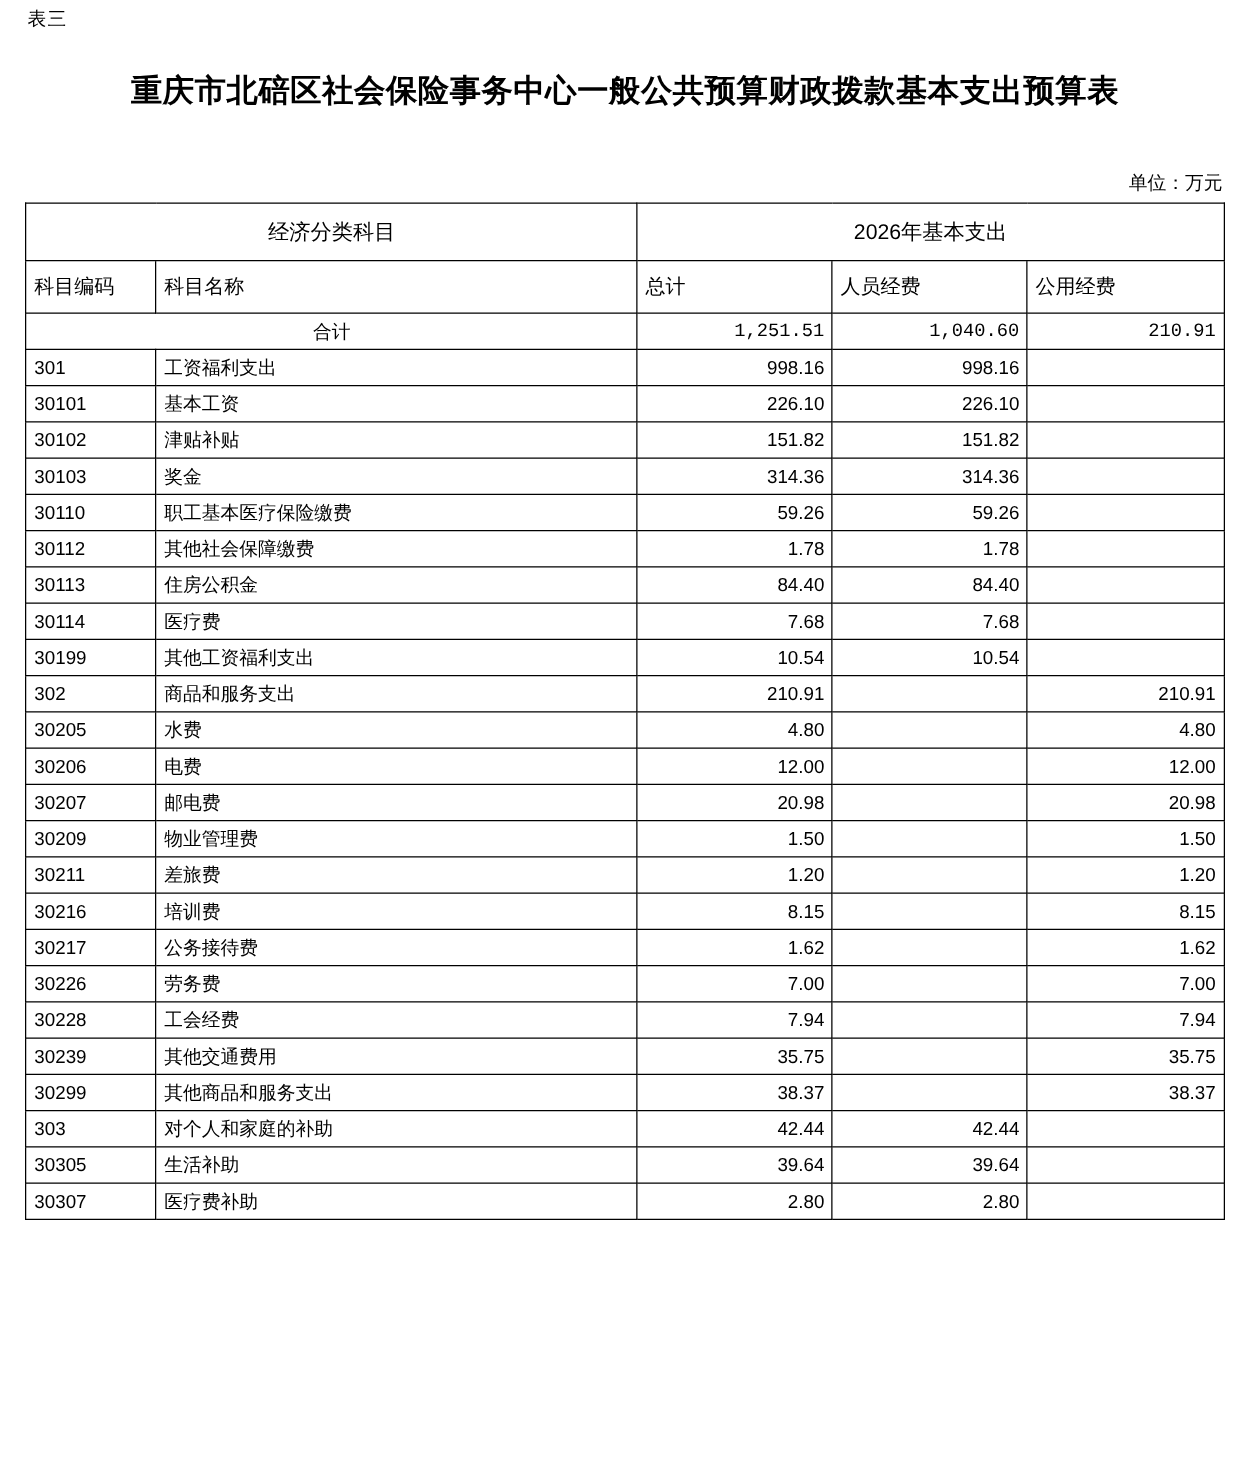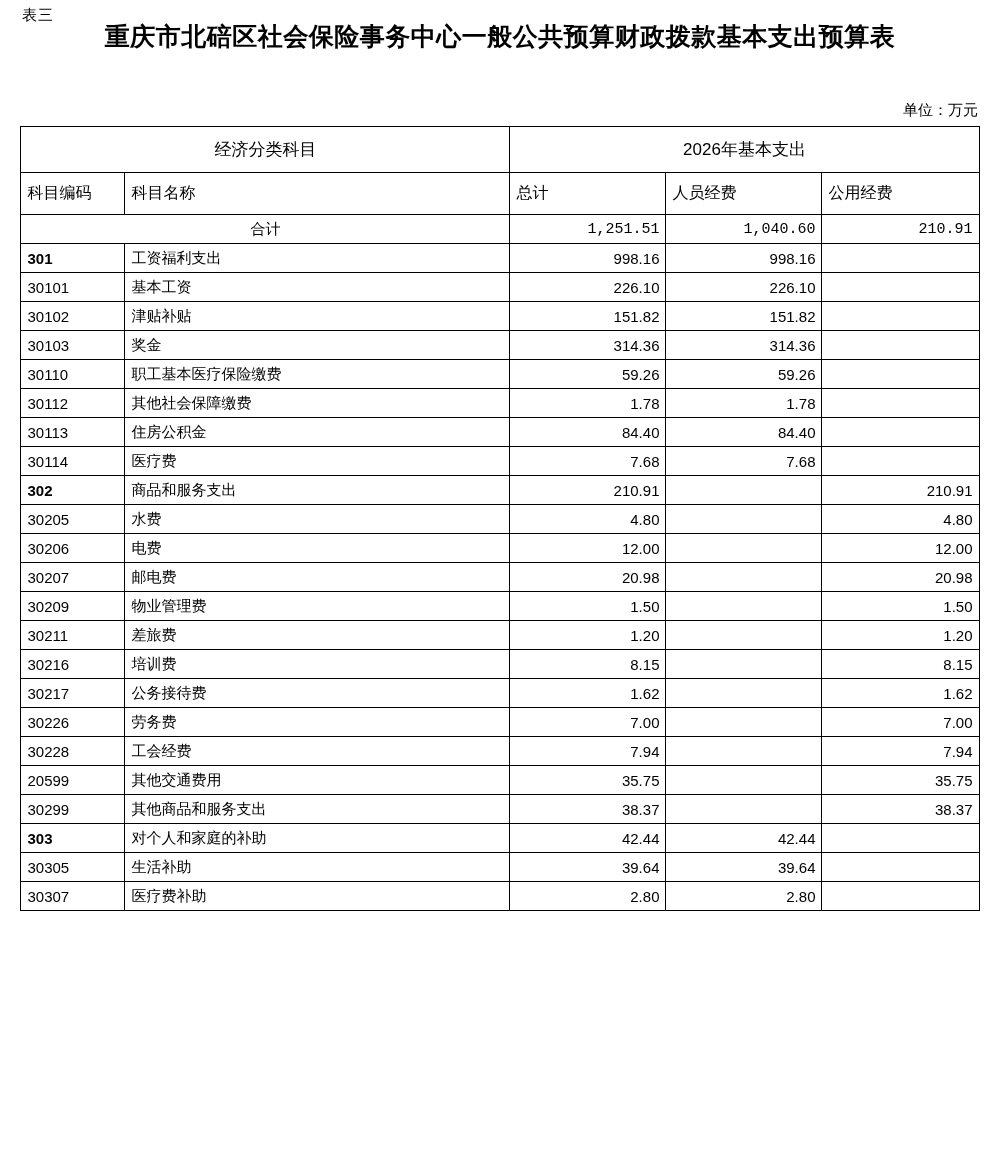--- a/index.html
+++ b/index.html
@@ -24,21 +24,21 @@
   .sheet-tag {
     position: absolute;
     top: 6px;
     left: 22px;
     font-size: 15px;
     font-family: "Liberation Serif", "DejaVu Serif", serif;
     letter-spacing: 1px;
   }
   .doc-title {
     margin: 0;
-    padding-top: 20px;
+    padding-top: 56px;
     text-align: center;
     font-size: 25px;
     font-weight: bold;
     letter-spacing: 0.5px;
     font-family: "Liberation Serif", "DejaVu Serif", serif;
   }
   .unit-line {
     text-align: right;
     font-size: 15px;
     margin: 48px 22px 6px 0;
@@ -78,21 +78,21 @@
   .total-row td {
     text-align: center;
     font-family: "Liberation Sans", "DejaVu Sans", sans-serif;
   }
   .total-row .c-num {
     text-align: right;
     font-family: "Liberation Mono", "DejaVu Sans Mono", monospace;
   }
   .lvl0 { padding-left: 8px; margin-top: 30px; }
   .lvl1 { padding-left: 24px; margin-top: 25px; }
-  .code0 { padding-left: 8px; font-weight: bold; }
+  .code0 { padding-left: 8px; }
   .code1 { padding-left: 18px; }
 </style>
 </head>
 <body>
 
 <div class="page">
 
   <div class="sheet-tag">表三</div>
 
   <h1 class="doc-title">重庆市北碚区社会保险事务中心一般公共预算财政拨款基本支出预算表</h1>
@@ -175,20 +175,27 @@
           <td class="c-num"></td>
         </tr>
         <tr>
           <td class="c-code code1">30114</td>
           <td class="c-name lvl1">医疗费</td>
           <td class="c-num">7.68</td>
           <td class="c-num">7.68</td>
           <td class="c-num"></td>
         </tr>
         <tr>
+          <td class="c-code code1">30199</td>
+          <td class="c-name lvl1">其他工资福利支出</td>
+          <td class="c-num">10.54</td>
+          <td class="c-num">10.54</td>
+          <td class="c-num"></td>
+        </tr>
+        <tr>
           <td class="c-code code0">302</td>
           <td class="c-name lvl0">商品和服务支出</td>
           <td class="c-num">210.91</td>
           <td class="c-num"></td>
           <td class="c-num">210.91</td>
         </tr>
         <tr>
           <td class="c-code code1">30205</td>
           <td class="c-name lvl1">水费</td>
           <td class="c-num">4.80</td>
@@ -245,21 +252,21 @@
           <td class="c-num">7.00</td>
         </tr>
         <tr>
           <td class="c-code code1">30228</td>
           <td class="c-name lvl1">工会经费</td>
           <td class="c-num">7.94</td>
           <td class="c-num"></td>
           <td class="c-num">7.94</td>
         </tr>
         <tr>
-          <td class="c-code code1">20599</td>
+          <td class="c-code code1">30239</td>
           <td class="c-name lvl1">其他交通费用</td>
           <td class="c-num">35.75</td>
           <td class="c-num"></td>
           <td class="c-num">35.75</td>
         </tr>
         <tr>
           <td class="c-code code1">30299</td>
           <td class="c-name lvl1">其他商品和服务支出</td>
           <td class="c-num">38.37</td>
           <td class="c-num"></td>

